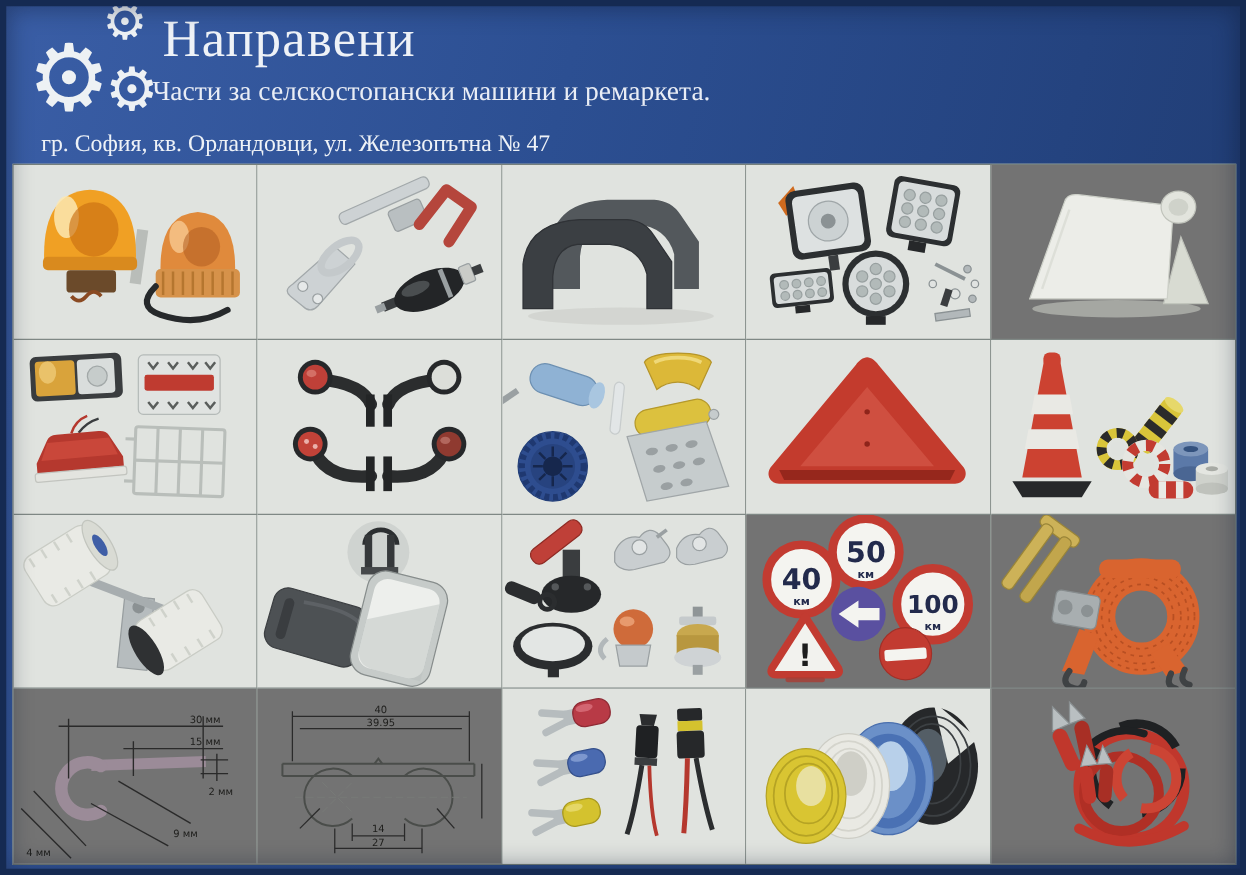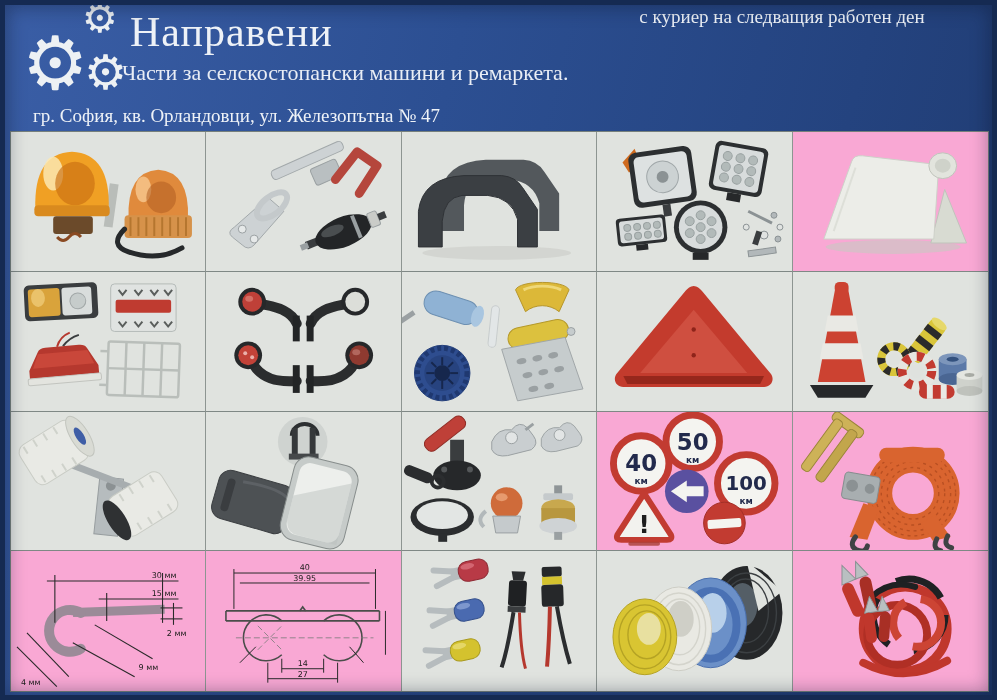--- a/index.html
+++ b/index.html
@@ -23,42 +23,41 @@
   .site1{font-size:31px;line-height:1.12;}
   .site2{font-size:30px;line-height:1.1;}
   .delivery{font-size:19px;line-height:1.2;margin-top:3px;}
   
   .grid{position:absolute;left:10px;top:131px;width:977px;height:559px;
         background:#dfe2de;border:1px solid #76807c;
         display:grid;grid-template-columns:repeat(5,1fr);grid-template-rows:repeat(4,1fr);}
   .cell{margin:0;border-right:1px solid #8d9591;border-bottom:1px solid #7f8885;background:#e0e3df;overflow:hidden;}
   .cell:nth-child(5n){border-right:none;}
   .cell:nth-child(n+16){border-bottom:none;}
-  .cell.bright{background:#f9a8d4;}
+  .cell.bright{background:#737373;}
   .cell svg{display:block;width:100%;height:100%;}
   .dim{font-family:"DejaVu Sans",sans-serif;font-size:8px;fill:#20201e;}
   .signnum{font-family:"DejaVu Sans",sans-serif;font-weight:bold;fill:#222a4c;}
 </style>
 </head>
 <body>
 
 <div class="page">
   <div class="vignette"></div>
 
   <header>
     <div class="logo" aria-hidden="true">
       <span class="g1">⚙</span>
       <span class="g2">⚙</span>
       <span class="g3">⚙</span>
     </div>
     <div class="company">Направени</div>
     <div class="tagline">Части за селскостопански машини и ремаркета.</div>
     <div class="address">гр. София, кв. Орландовци, ул. Железопътна № 47</div>
     <div class="right-block">
-      <div class="delivery">с куриер на следващия работен ден</div>
     </div>
   </header>
 
   <main class="grid">
 
     <figure class="cell">
       <svg viewBox="0 0 195 140">
         <rect x="96" y="52" width="9" height="44" fill="#b9bdb9" transform="rotate(8 100 74)"></rect>
         <path d="M24,78 Q22,22 61,20 Q100,22 98,78 Z" fill="#f0a024"></path>
         <ellipse cx="42" cy="42" rx="10" ry="17" fill="#fbe7b2" opacity=".85"></ellipse>

